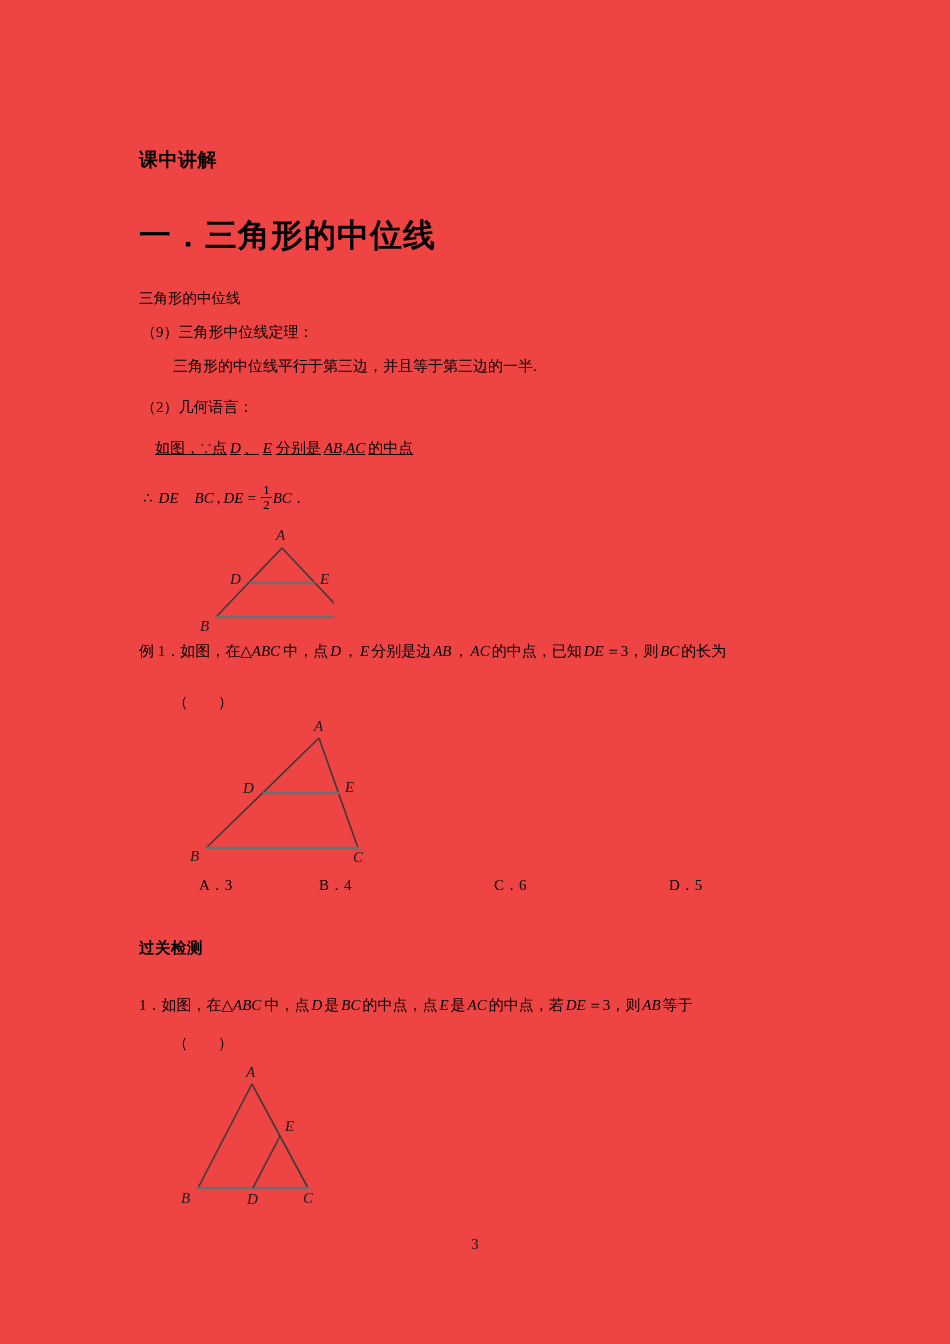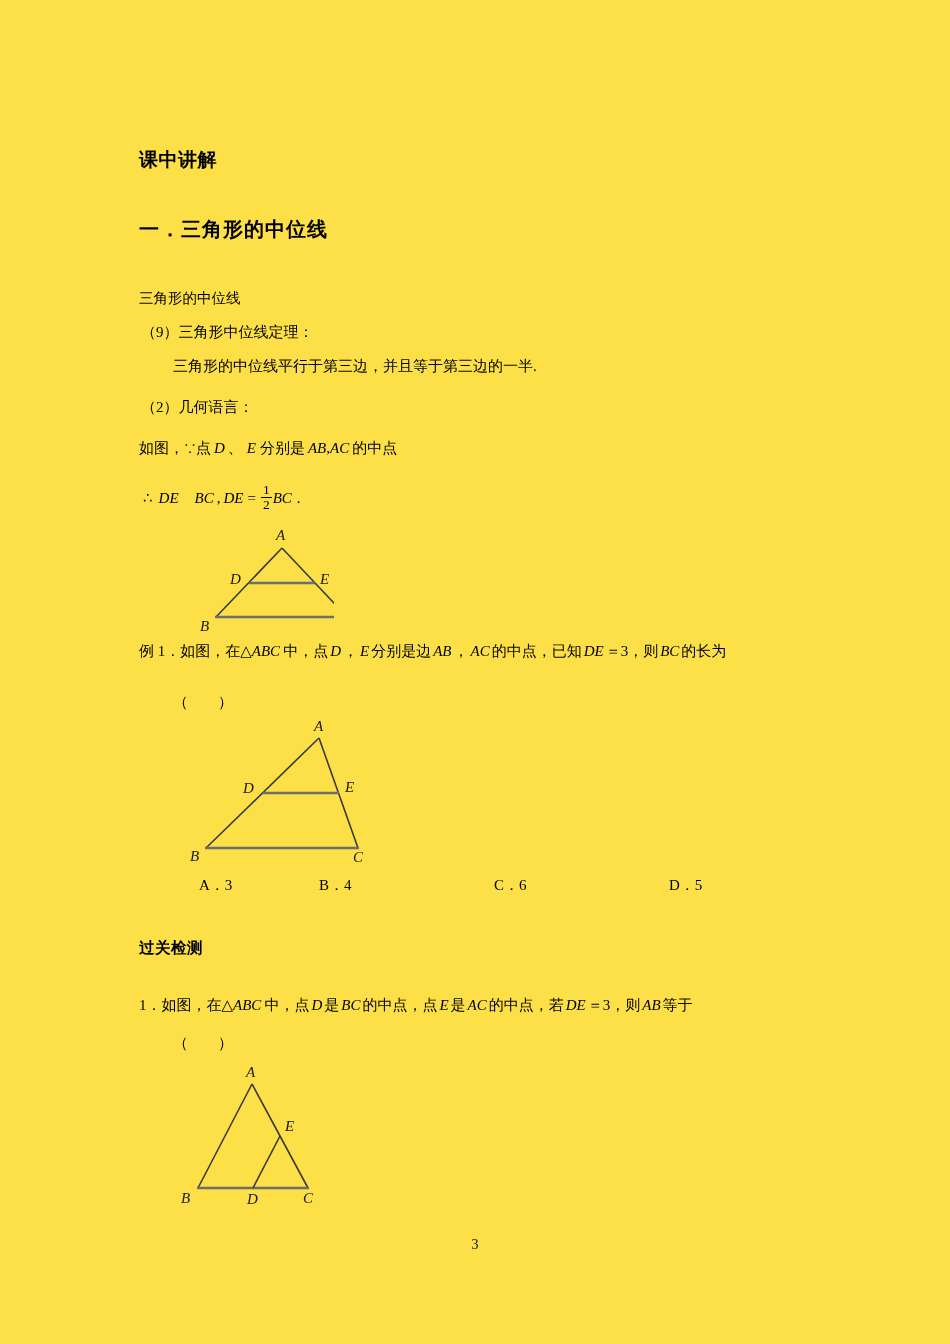--- a/index.html
+++ b/index.html
@@ -11,21 +11,21 @@
     width: 950px;
     height: 1344px;
     position: relative;
     font-family: "Liberation Serif", "DejaVu Serif", serif;
     color: #000000;
     overflow: hidden;
   }
   .page {
     position: absolute;
     inset: 0;
-    background: #fde047;
+    background: #ef4444;
   }
   .content {
     position: absolute;
     left: 139px;
     top: 0;
     width: 700px;
   }
 
   
   .h-section {
@@ -33,21 +33,21 @@
     font-weight: bold;
     font-size: 19px;
     letter-spacing: 0.5px;
     line-height: 1;
     position: absolute;
     white-space: nowrap;
   }
   .h-main {
     font-family: "Liberation Sans", "DejaVu Sans", sans-serif;
     font-weight: bold;
-    font-size: 20px;
+    font-size: 32px;
     letter-spacing: 1px;
     line-height: 1;
     position: absolute;
     white-space: nowrap;
   }
   .h-check {
     font-family: "Liberation Sans", "DejaVu Sans", sans-serif;
     font-weight: bold;
     font-size: 15.5px;
     letter-spacing: 0.5px;
@@ -125,21 +125,21 @@
     <div class="h-main" style="left:0px; top:219px;">一．三角形的中位线</div>
 
     <div class="tx tx-sm" style="left:0px; top:291px;">三角形的中位线</div>
 
     <div class="tx" style="left:2px; top:325px;">（9）三角形中位线定理：</div>
 
     <div class="tx" style="left:34px; top:359px;">三角形的中位线平行于第三边，并且等于第三边的一半.</div>
 
     <div class="tx" style="left:2px; top:400px;">（2）几何语言：</div>
 
-    <div class="tx" style="left:0px; top:441px;">
+    <div class="tx" style="left:16px; top:441px;text-decoration:underline;">
       <span>如图，∵点</span><span class="it" style="margin:0 3px;">D</span><span>、</span><span class="it" style="margin:0 4px;">E</span><span>分别是</span><span class="it" style="margin:0 3px;">AB,AC</span><span>的中点</span>
     </div>
 
     <div class="tx" style="left:4px; top:483px;">
       <span>∴</span><span class="it" style="margin-left:6px;">DE</span><span class="gap"></span><span class="it">BC</span><span style="margin:0 3px;">,</span><span class="it">DE</span><span style="margin:0 4px;">=</span><span class="frac"><span class="num">1</span><span class="den">2</span></span><span class="it">BC</span><span style="margin-left:5px;">.</span>
     </div>
 
     <div class="fig" style="left:-5px; top:522px;">
       <svg width="200" height="115" viewBox="0 0 200 115">
 

